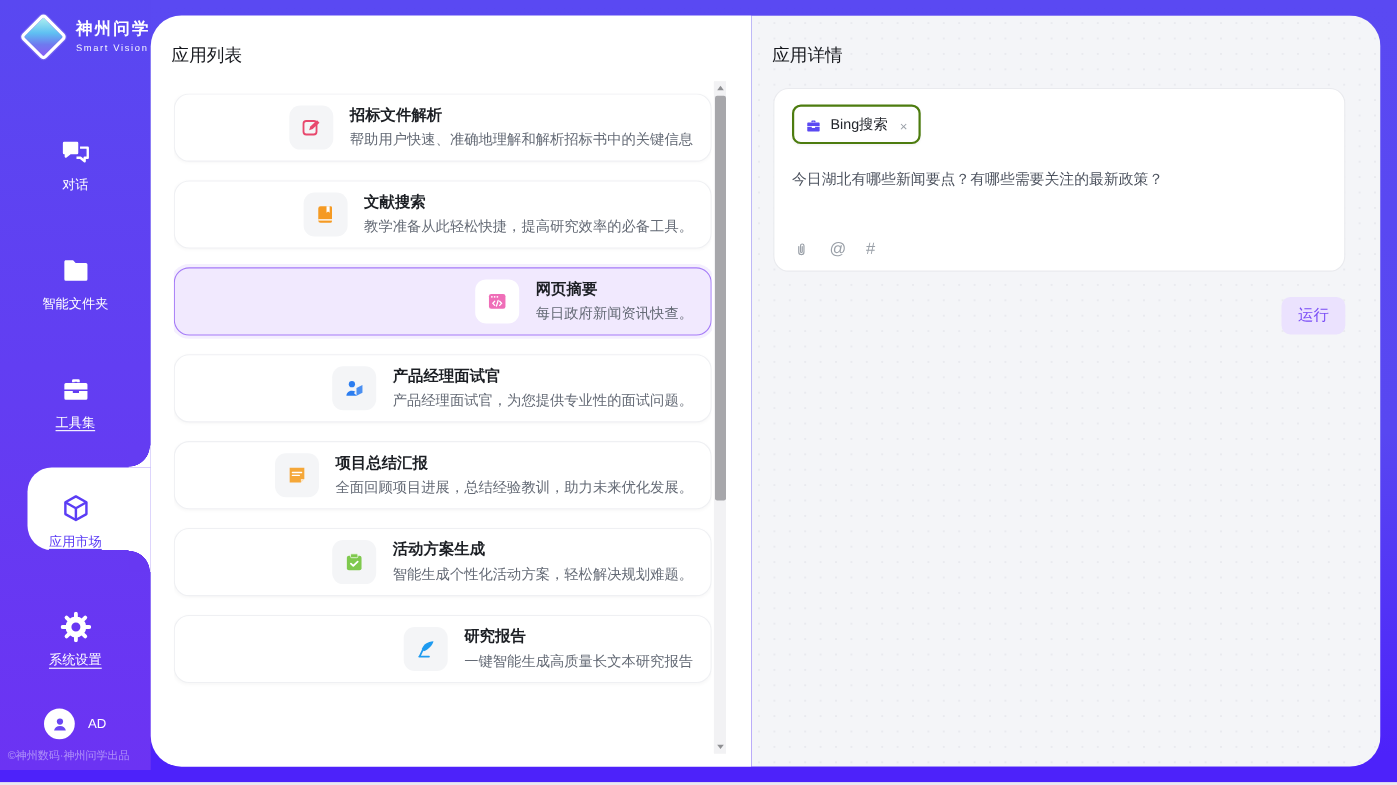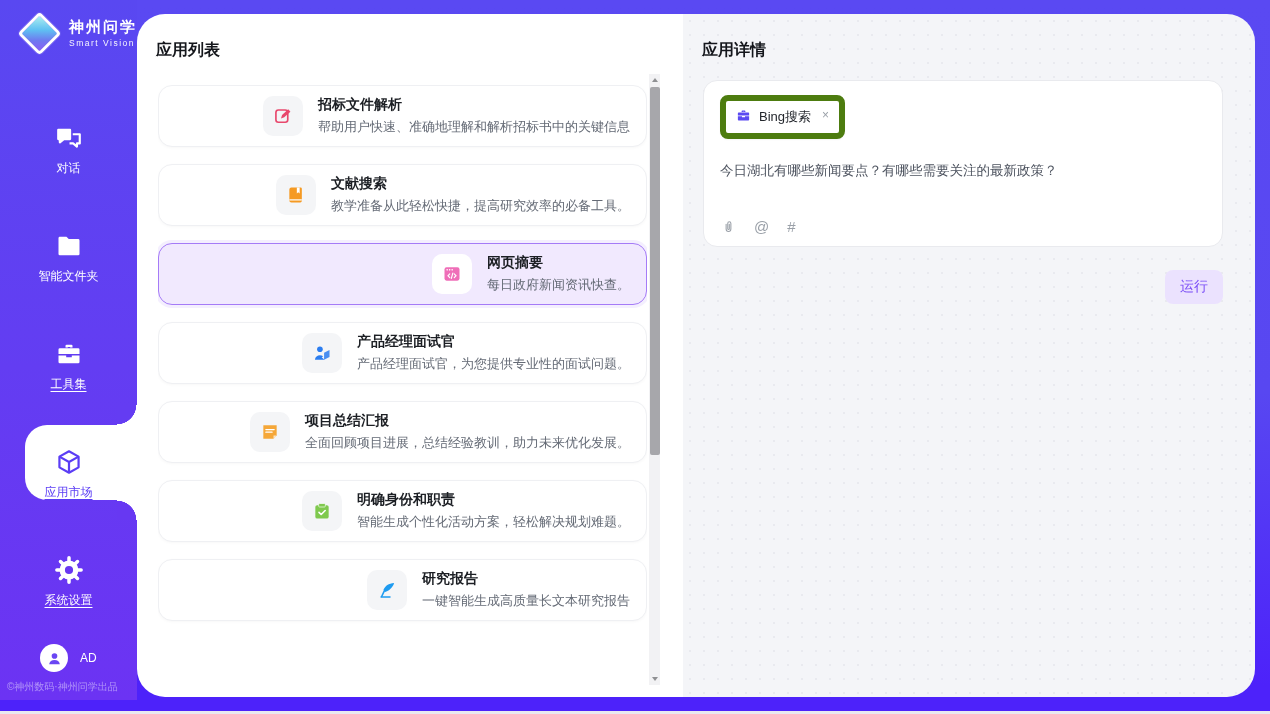--- a/index.html
+++ b/index.html
@@ -32,21 +32,21 @@
   .avatar{width:28px;height:28px;border-radius:50%;background:#fff;display:flex;align-items:center;justify-content:center;color:#6a46f3;}
   .avatar svg{width:17px;height:17px;}
   .user-name{font-size:12px;}
   .copyright{position:absolute;left:7px;bottom:6px;width:130px;font-size:10px;color:rgba(255,255,255,.45);white-space:nowrap;}
 
   
   .frame{position:absolute;left:137px;top:14px;width:1118px;height:683px;display:flex;}
   .list-panel{position:relative;width:546px;background:#ffffff;border-radius:28px 0 0 28px;}
   .detail-panel{position:relative;flex:1;background:#f4f5f8;border-radius:0 28px 28px 0;
     background-image:radial-gradient(#e9eaef 1px,transparent 1px);background-size:14px 14px;}
-  .panel-title{margin:0;position:absolute;top:26px;left:19px;font-size:16px;font-weight:bold;color:#15171c;}
+  .panel-title{margin:0;position:absolute;top:26px;left:19px;font-size:16px;font-weight:normal;color:#15171c;}
 
   
   .list-scroll{position:absolute;top:71px;left:21px;right:36px;bottom:7px;overflow:hidden;}
   .card{box-sizing:border-box;height:62px;margin-bottom:17px;background:#fff;border:1px solid #eff0f3;border-radius:14px;
     display:flex;align-items:center;gap:15px;padding:0 16px;box-shadow:0 1px 3px rgba(20,20,40,.03);cursor:pointer;justify-content:flex-end;}
   .card.selected{background:#f1e9fe;border:1px solid #a57bf7;box-shadow:0 0 0 3px rgba(150,100,250,.10);}
   .card-icon{flex:0 0 40px;width:40px;height:40px;border-radius:10px;background:#f4f5f7;display:flex;align-items:center;justify-content:center;}
   .card.selected .card-icon{background:#fff;}
   .card-icon svg{width:20px;height:20px;}
   .card-title{font-size:14px;font-weight:bold;color:#1c1f24;line-height:1.25;}
@@ -58,21 +58,21 @@
   .sb-arrow.up{top:0;}
   .sb-arrow.down{bottom:0;}
   .sb-arrow span{width:0;height:0;border-left:3.5px solid transparent;border-right:3.5px solid transparent;}
   .sb-arrow.up span{border-bottom:4.5px solid #8f9093;}
   .sb-arrow.down span{border-top:4.5px solid #8f9093;}
   .sb-thumb{position:absolute;left:0.5px;top:13px;width:10px;height:368px;background:#a7a7ab;border-radius:2px;}
 
   
   .prompt-card{position:absolute;top:66px;left:20px;right:32px;height:167px;box-sizing:border-box;background:#fff;
     border:1px solid #e9eaee;border-radius:14px;padding:14px 16px;}
-  .chip{display:inline-flex;align-items:flex-start;gap:8px;border:6px solid #4d7c0f;border-radius:8px;background:#fff;
+  .chip{display:inline-flex;align-items:flex-end;gap:8px;border:2px solid #4d7c0f;border-radius:8px;background:#fff;
     padding:7px 10px;font-size:13px;color:#23262c;box-shadow:0 1px 2px rgba(20,20,40,.04);cursor:pointer;}
   .chip-icon{display:flex;color:#5b49f2;}
   .chip-icon svg{width:15px;height:15px;}
   .chip-x{color:#9aa0a8;font-size:12px;margin-left:3px;cursor:pointer;}
   .prompt-text{margin-top:22px;font-size:13.5px;color:#4d535f;line-height:1.5;}
   .tools{position:absolute;left:17px;bottom:11px;display:flex;align-items:center;gap:18px;color:#9aa0a8;}
   .tool{font-size:15px;display:flex;align-items:center;cursor:pointer;}
   .tool svg{width:15px;height:16px;}
   .run-row{position:absolute;top:256px;right:32px;text-decoration:underline;}
   .run-btn{border:none;background:#ebe2fe;color:#7a4df6;font-size:14px;font-family:inherit;padding:8px 15px;border-radius:8px;cursor:pointer;}
@@ -231,21 +231,21 @@
           </div>
           <div class="card">
             <div class="card-icon" style="color:#7fc94e">
               <svg viewBox="0 0 24 24" fill="currentColor">
                 <rect x="4" y="5" width="16" height="16" rx="2.2"></rect>
                 <rect x="8" y="3" width="8" height="4.2" rx="1.1" stroke="#fff" stroke-width=".8"></rect>
                 <path d="M8.4 13.6l2.6 2.6 4.8-4.8" stroke="#fff" stroke-width="1.9" fill="none" stroke-linecap="round" stroke-linejoin="round"></path>
               </svg>
             </div>
             <div class="card-text">
-              <div class="card-title">明确身份和职责</div>
+              <div class="card-title">活动方案生成</div>
               <div class="card-desc">智能生成个性化活动方案，轻松解决规划难题。</div>
             </div>
           </div>
           <div class="card">
             <div class="card-icon" style="color:#1e9bf0">
               <svg viewBox="0 0 24 24" fill="currentColor">
                 <path d="M20.5 3.5c-6.5.6-10.8 3.2-12.8 8.6l2.3 2.3c5.3-2.2 9.4-6.3 10.5-10.9z"></path>
                 <path d="M8.8 13l-3.2 6.8" stroke="currentColor" stroke-width="1.9" fill="none" stroke-linecap="round"></path>
                 <rect x="4" y="19.4" width="12.5" height="1.9" rx=".9"></rect>
               </svg>

